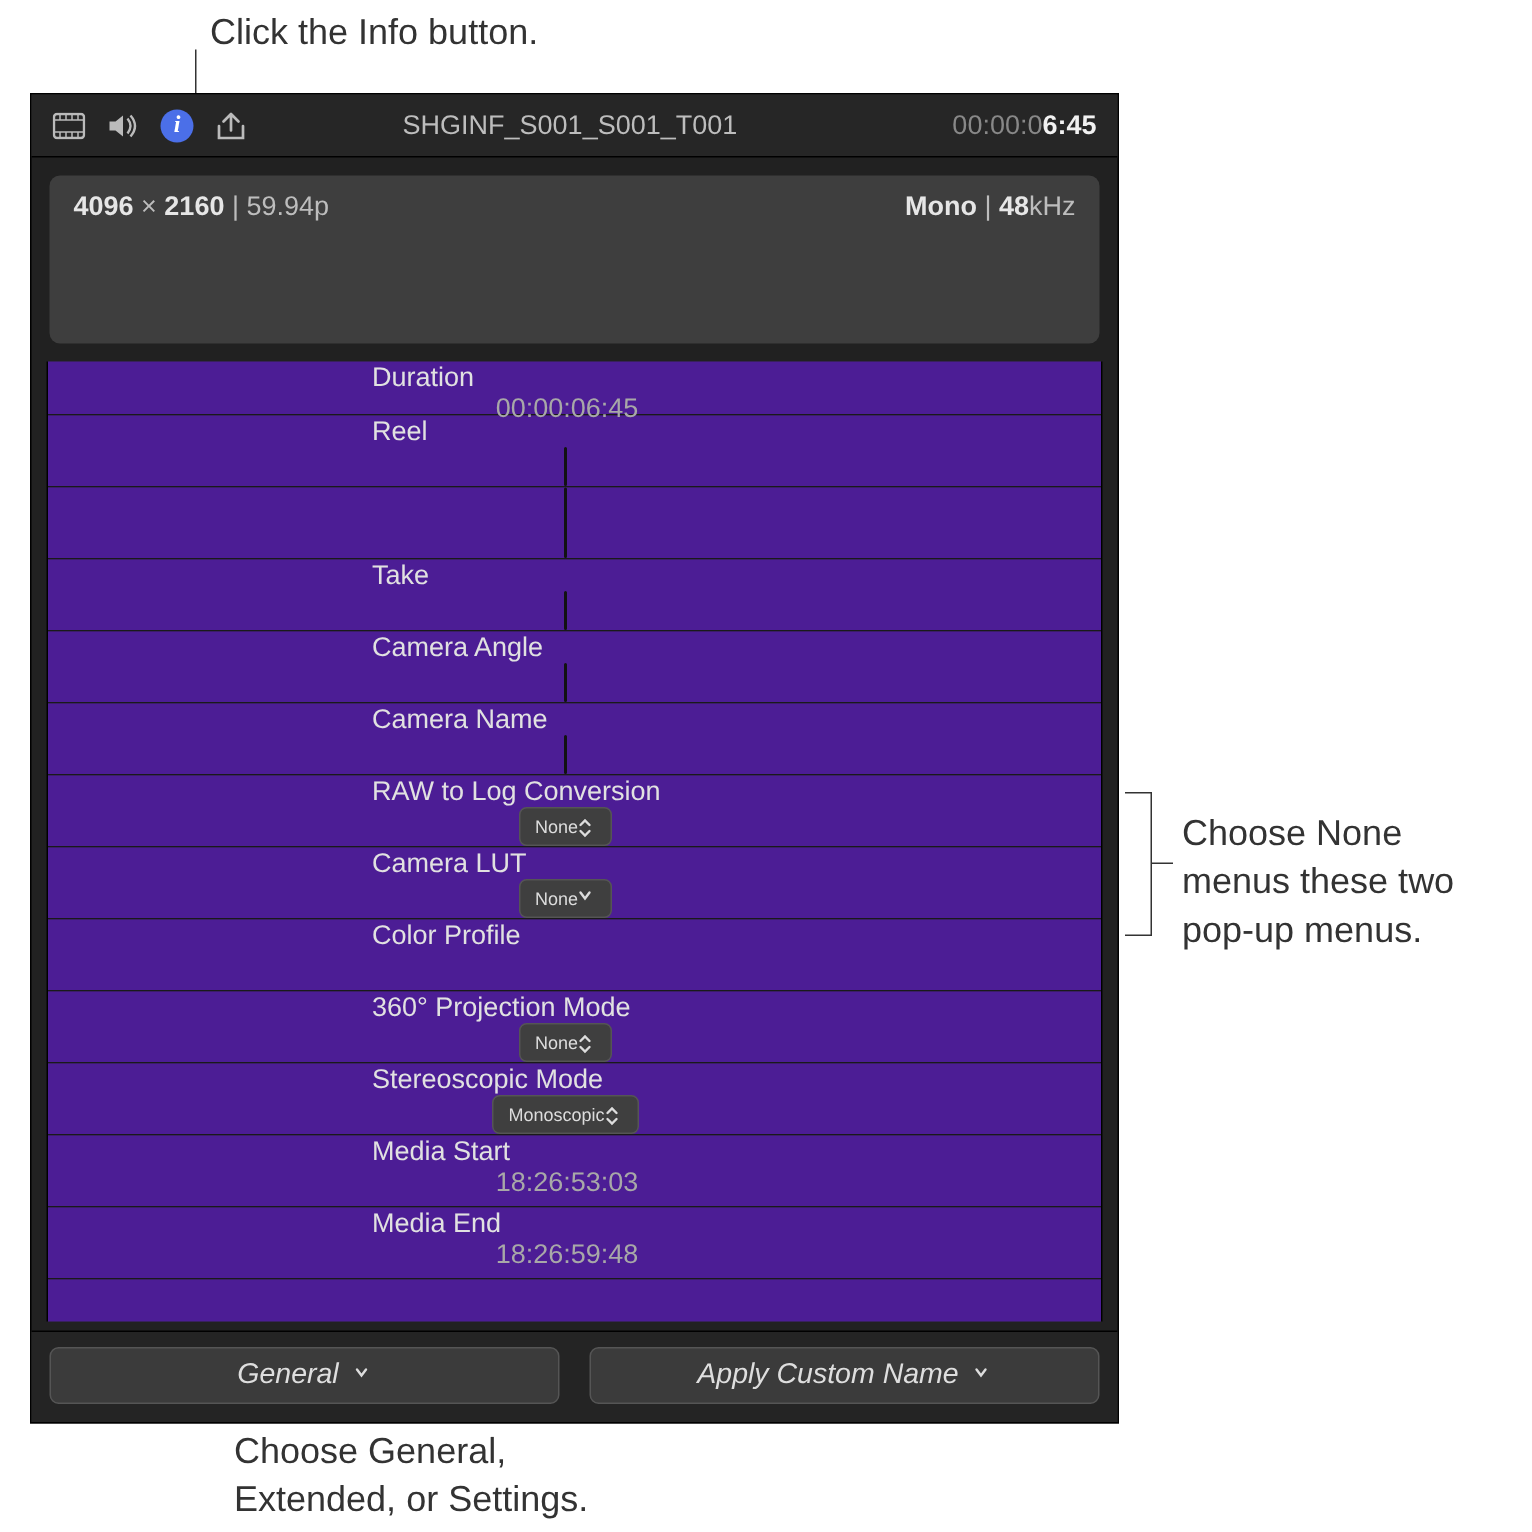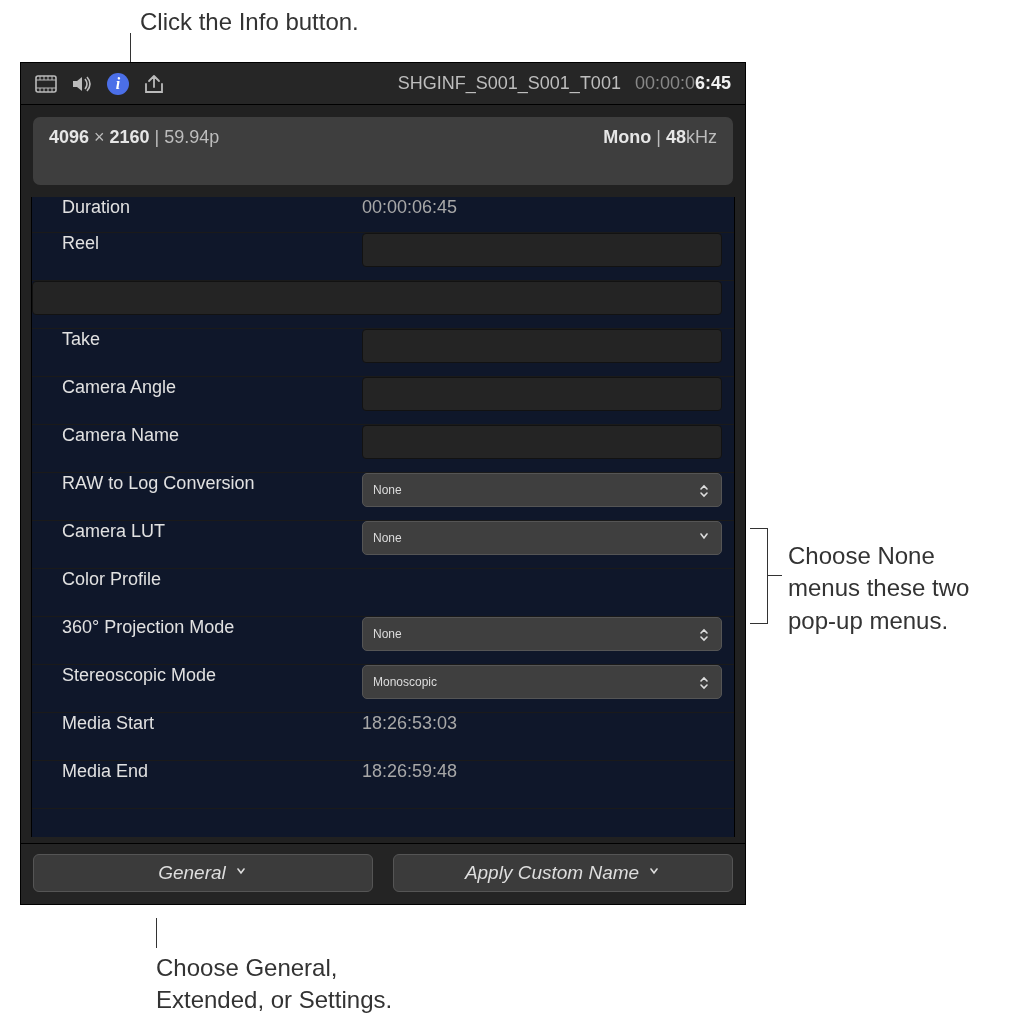--- a/index.html
+++ b/index.html
@@ -50,64 +50,65 @@
   .toolbar .info-circle {
     width: 22px; height: 22px; border-radius: 50%;
     background: #4b6fe8;
     color: #fff;
     display: flex; align-items: center; justify-content: center;
     font-style: italic; font-family: Georgia, serif;
     font-size: 16px; font-weight: bold;
   }
   .toolbar .clip-name {
     flex: 1;
-    text-align: right;
+    text-align: center;
     color: #bdbdbd;
     font-size: 18px;
     margin-left: -40px;
   }
   .toolbar .timecode {
     color: #888;
     font-size: 18px;
   }
   .toolbar .timecode .tc-right {
     color: #f1f1f1;
     font-weight: 600;
   }
   .toolbar svg { display: block; }
 
   
   .summary {
     margin: 12px;
     background: #3e3e3e;
     border-radius: 7px;
-    height: 68px;
+    height: 112px;
     padding: 10px 16px;
     display: flex;
     justify-content: space-between;
     color: #bdbdbd;
     font-size: 18px;
   }
   .summary b { color: #e6e6e6; font-weight: 700; }
 
   
   .meta {
     padding: 0 10px 6px 10px;
   }
   .meta-inner {
     border-left: 1px solid #000;
     border-right: 1px solid #000;
     background: #2a2a2a;
   }
   .row {
     display: flex;
-    align-items: flex-start;
+    align-items: center;
     height: 48px;
     border-bottom: 1px solid #1a1a1a;
-    background: #0f172a;
+    background: #4c1d95;
+    flex-direction: column;
   }
   .row.cut-top { height: 36px; border-top: none; }
   .row.cut-bottom { height: 28px; border-bottom: none; overflow: hidden; }
   .row .label {
     width: 330px;
     padding-left: 30px;
     color: #e1e1e1;
     font-size: 18px;
   }
   .row .value {

